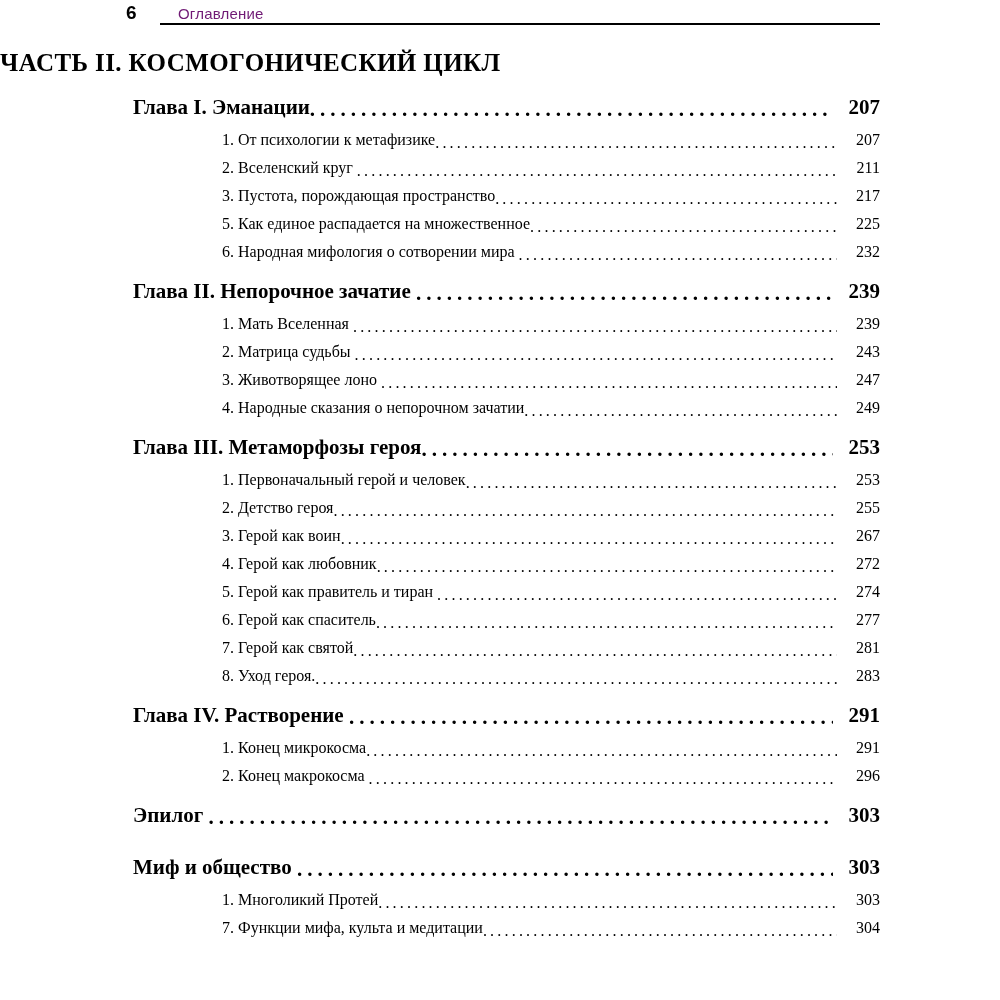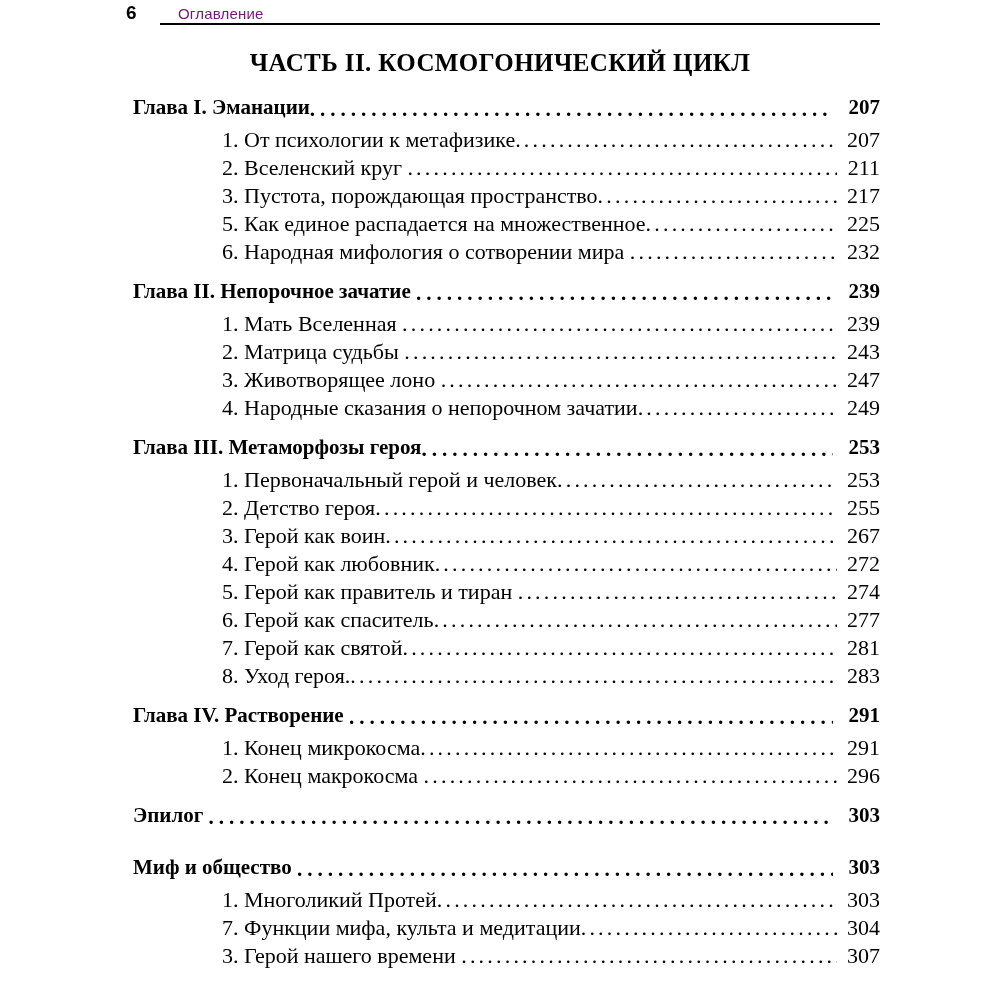--- a/index.html
+++ b/index.html
@@ -53,21 +53,21 @@
     height: 2px;
     background: #000;
   }
 
   
   .part-title {
     position: absolute;
     left: 0;
     top: 48px;
     width: 1000px;
-    text-align: center;
+    text-align: left;
     font-family: "Liberation Serif", "DejaVu Serif", serif;
     font-weight: bold;
     font-size: 25px;
     line-height: 30px;
     letter-spacing: 0.4px;
   }
 
   
   .toc {
     position: absolute;
@@ -92,21 +92,21 @@
     font-size: 21px;
     line-height: 24px;
     height: 38px;
     align-items: center;
   }
   
   .row.level-sub {
     padding-left: 222px;
     padding-right: 120px;
     font-weight: normal;
-    font-size: 22px;
+    font-size: 16px;
     line-height: 22px;
     height: 28px;
     align-items: center;
   }
 
   .row .label {
     flex: 0 0 auto;
   }
   
   .row.gap .label::after {
@@ -287,18 +287,13 @@
     <div class="row level-sub">
       <span class="label">1. Многоликий Протей</span>
       <span class="leader"></span>
       <span class="page">303</span>
     </div>
     <div class="row level-sub">
       <span class="label">7. Функции мифа, культа и медитации</span>
       <span class="leader"></span>
       <span class="page">304</span>
     </div>
-    <div class="row level-sub gap">
-      <span class="label">3. Герой нашего времени</span>
-      <span class="leader"></span>
-      <span class="page">307</span>
-    </div>
   </div>
 
 </body></html>

